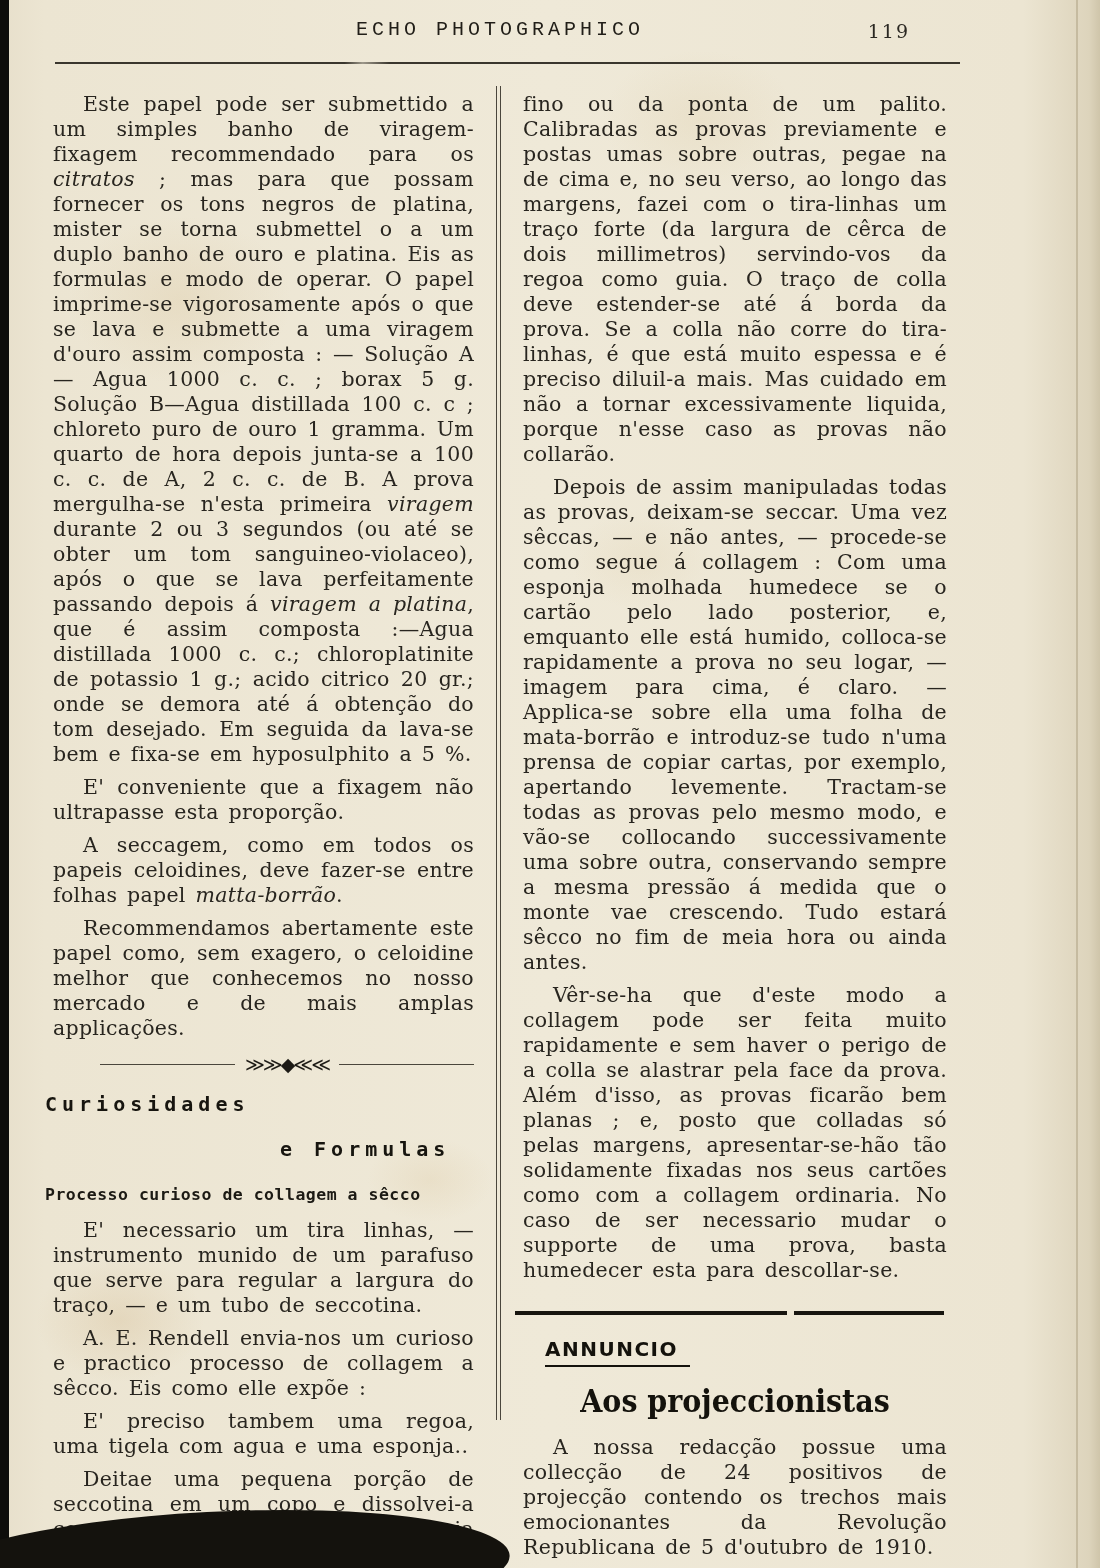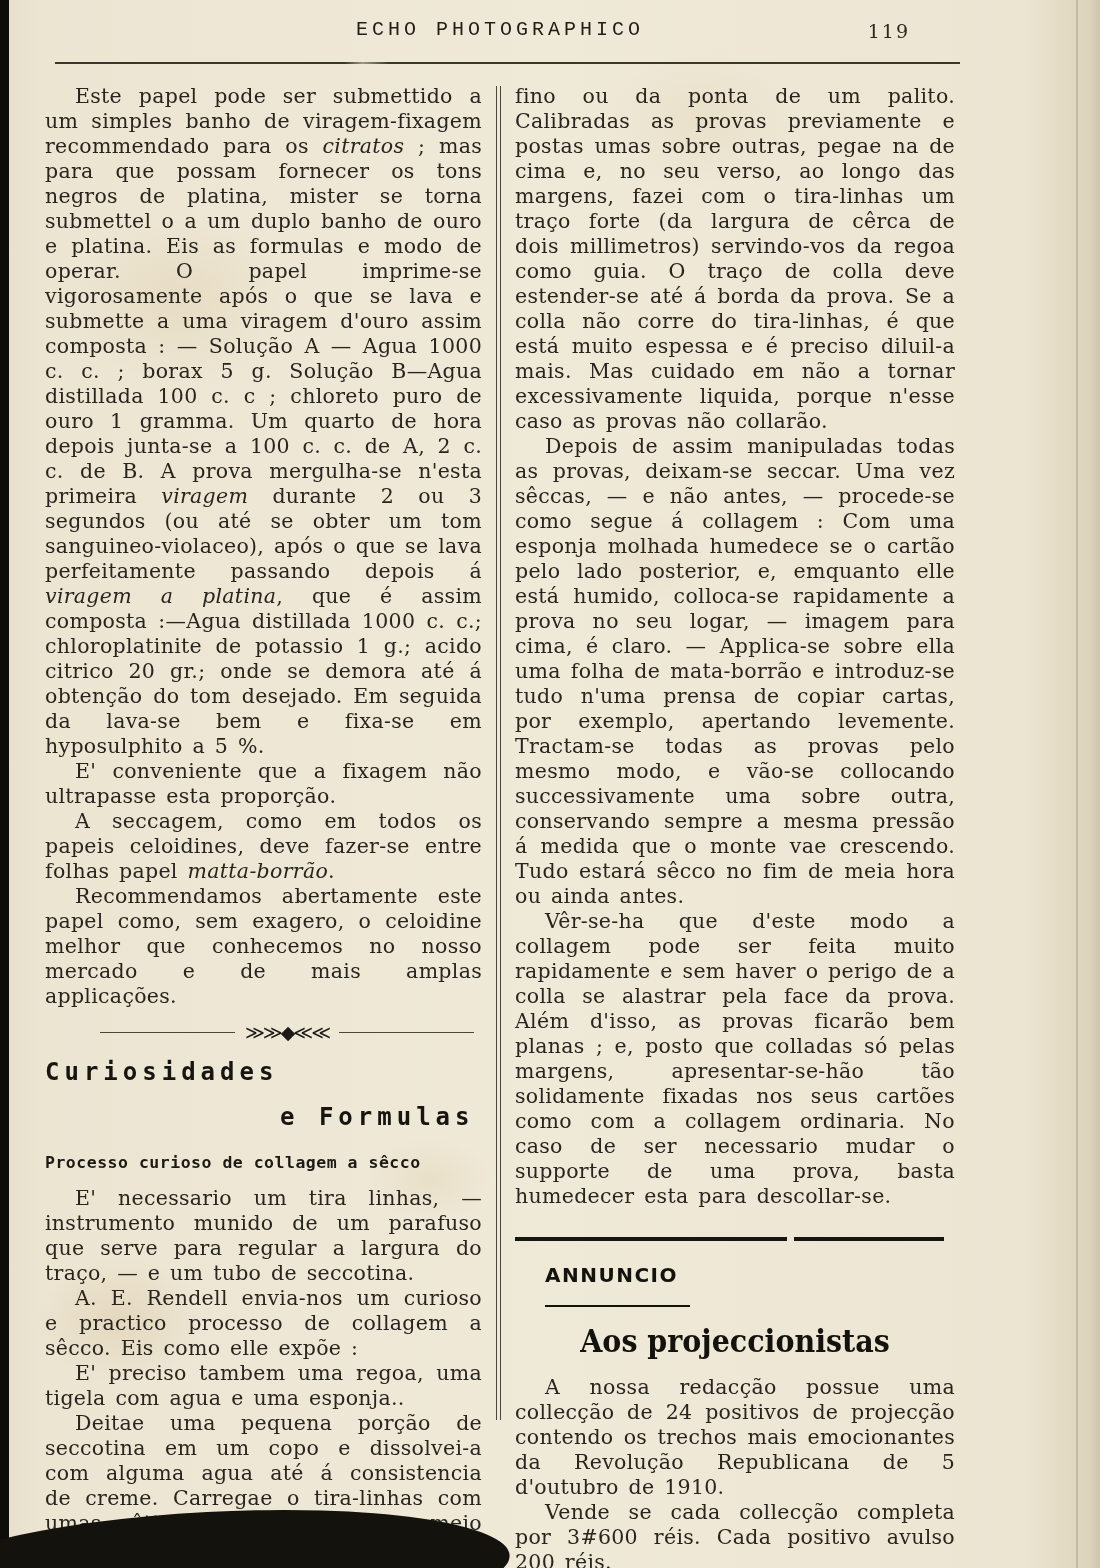--- a/index.html
+++ b/index.html
@@ -31,50 +31,50 @@
   }
   .hdr-page{position:absolute;right:45px;top:2px;font-size:19px;letter-spacing:2px;color:#2b2822;}
   .header-rule{position:absolute;top:62px;left:55px;width:905px;height:2px;
     background:linear-gradient(90deg,#3a362d 0%,#3a362d 32%,rgba(58,54,45,.45) 34%,#3a362d 37%,#3a362d 100%);}
   .col{position:absolute;top:84px;text-align:justify;}
   .col-left{left:45px;width:437px;}
   .col-right{left:515px;width:440px;}
   .divider{position:absolute;left:496px;top:86px;height:1334px;width:3px;
     border-left:1.5px solid #4a463c;border-right:1.5px solid #4a463c;}
   p.body{
-    margin:0;font-size:20.5px;line-height:25px;
+    margin:8px;font-size:20.5px;line-height:25px;
     word-spacing:3px;letter-spacing:.3px;
   }
   p.ind{text-indent:30px;}
   .ornament{display:flex;align-items:center;margin:12px 0 10px 0;height:22px;}
   .orn-line{flex:1;height:1px;background:#4a463c;}
   .orn-line.left{margin-left:55px;}
   .orn-line.right{margin-right:8px;}
   .orn-glyphs{padding:0 10px;font-size:19px;letter-spacing:-2px;color:#1c1a15;white-space:nowrap;}
   .sec-line{
     font-family:"DejaVu Sans Mono",monospace;font-weight:bold;
-    font-size:24px;letter-spacing:5px;color:#17150f;margin:0;line-height:39px;
+    font-size:20px;letter-spacing:5px;color:#17150f;margin:0;line-height:39px;
     text-align:left;
   }
   .sec-line.l2{padding-left:140px;}
   .sec-line.l3{padding-left:235px;margin-top:6px;}
   .sub-heading{
     font-family:"DejaVu Sans Mono",monospace;font-weight:bold;
     font-size:16.5px;letter-spacing:.5px;color:#1c1a14;
     text-align:left;margin:16px 0 14px 0;
   }
   .thick-rule{display:flex;margin:28px 0 0 0;height:4px;}
   .thick-rule .seg1{width:272px;height:3.5px;background:#17150f;}
   .thick-rule .gap{width:7px;}
   .thick-rule .seg2{width:150px;height:3.5px;background:#17150f;}
   .annuncio-label{
     display:inline-block;margin:22px 0 0 30px;
     font-family:"DejaVu Sans",sans-serif;font-weight:bold;
     font-size:20px;letter-spacing:1.5px;color:#14120c;
-    border-bottom:2.5px solid #14120c;padding:0 12px 18px 0;
+    border-bottom:2.5px solid #14120c;padding:0 12px 4px 0;
     text-align:left;
   }
   .headline{
     font-family:"DejaVu Serif",serif;font-weight:bold;
     font-size:31px;color:#14120c;text-align:center;
     margin:16px 0 16px 0;letter-spacing:0;
     transform:scaleX(.92);transform-origin:center;
   }
 </style>
 </head>

